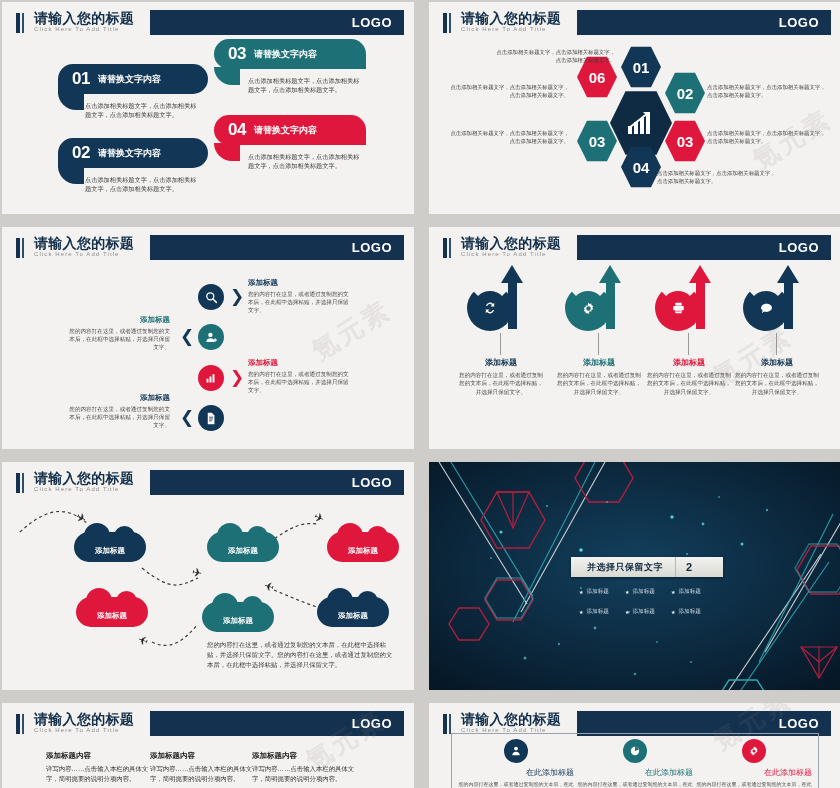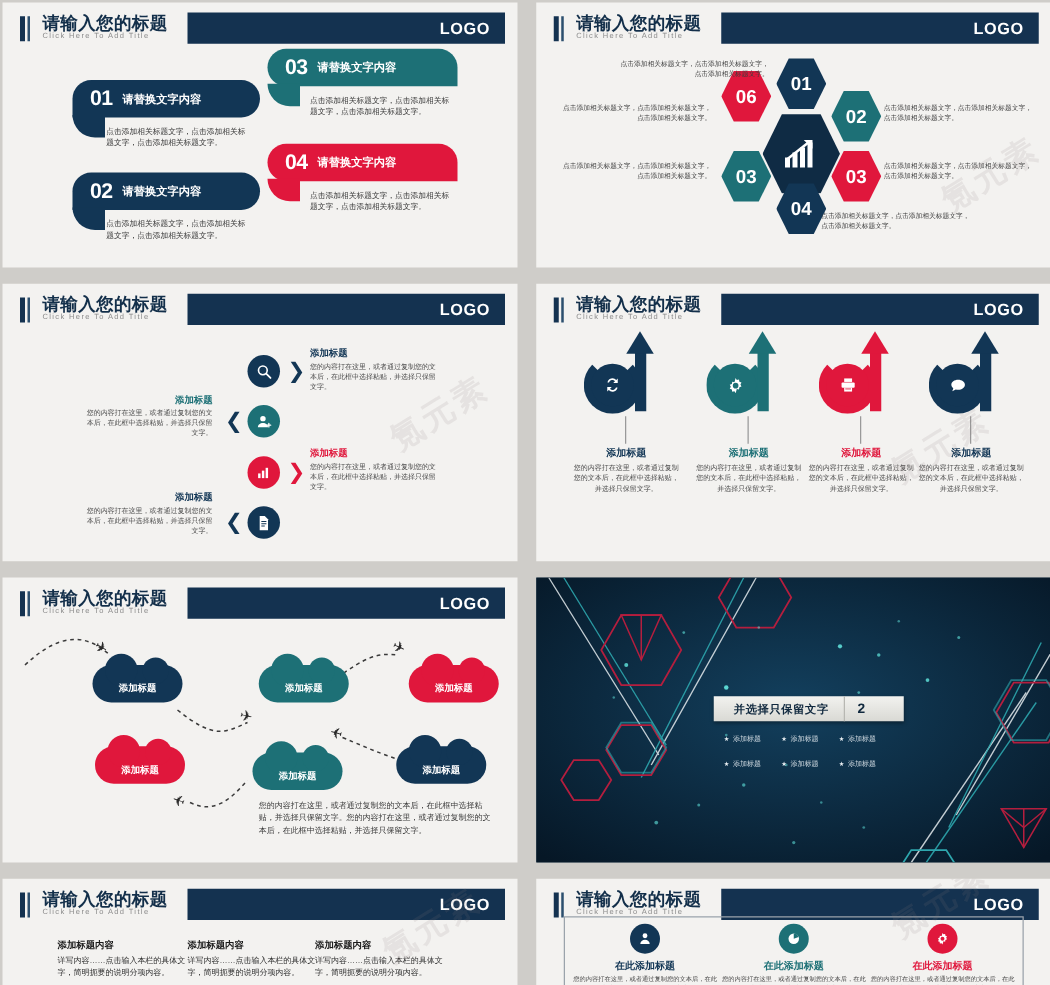--- a/index.html
+++ b/index.html
@@ -94,21 +94,21 @@
 
   
   .tc{position:absolute;top:48px;width:104px;}
   .tc h4{margin:0;font-size:7.5px;color:#1b1b1b;font-weight:bold;}
   .tc p{margin:3px 0 0;font-size:6.4px;color:#2f2f2f;line-height:9.5px;}
 
   
   .box8{position:absolute;left:22px;top:30px;width:368px;height:96px;border:1px solid #9aa3ab;box-sizing:border-box;}
   .ci8{position:absolute;width:24px;height:24px;border-radius:50%;display:flex;align-items:center;justify-content:center;}
   .c8{position:absolute;width:116px;text-align:center;}
-  .c8 h4{margin:0;font-size:8px;font-weight:bold;}
+  .c8 h4{margin:0;font-size:8px;font-weight:normal;text-align:right;}
   .c8 p{margin:3px 0 0;font-size:5px;color:#4a4a4a;line-height:7.4px;}
   svg{display:block;}
 </style>
 </head>
 <body>
 
 <div class="grid">
 
   <div class="slide">
     <div class="hdr">

